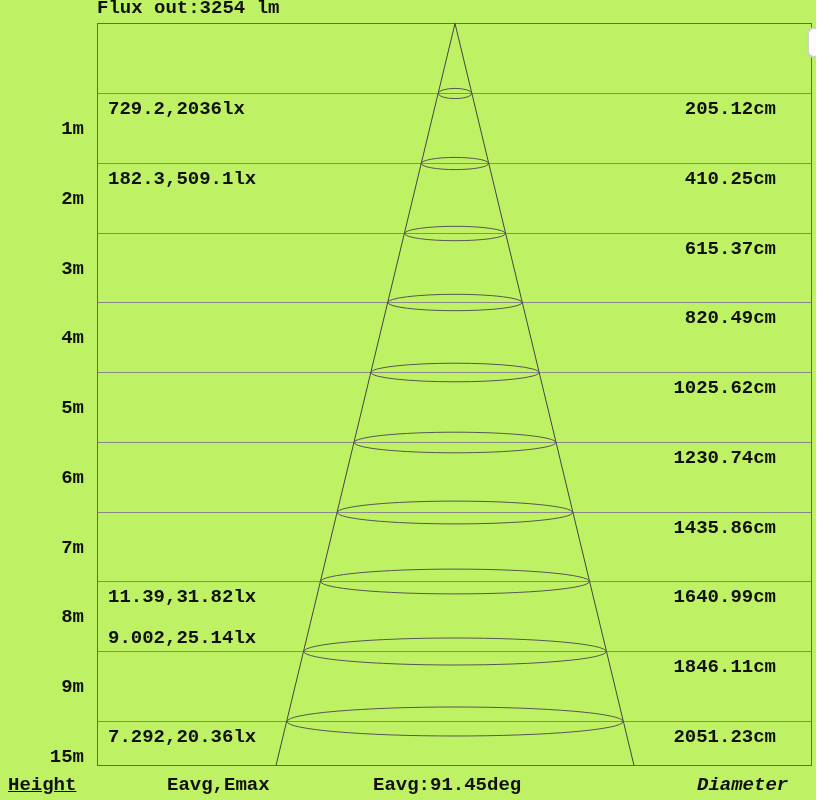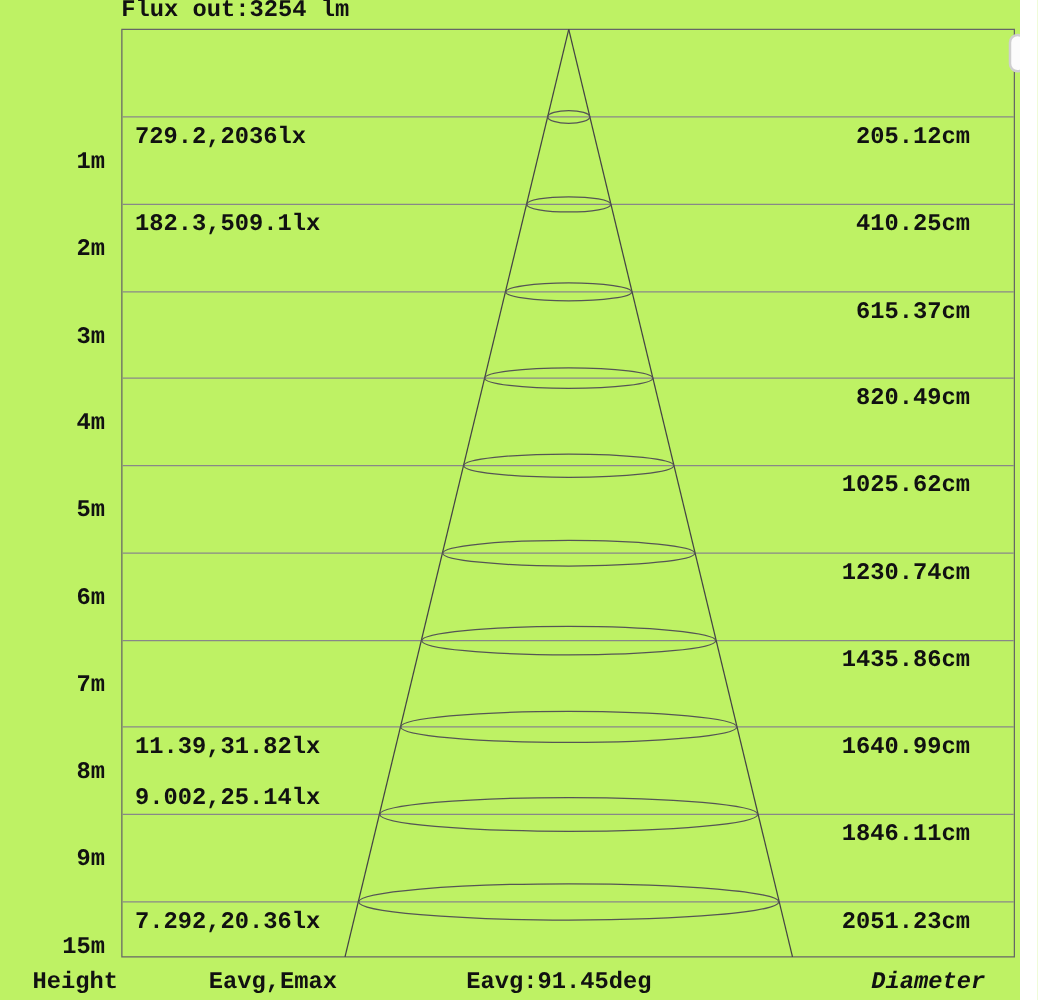--- a/index.html
+++ b/index.html
@@ -7,21 +7,21 @@
   .stage{
     position:relative;width:816px;height:800px;background:#bef264;
     font-family:"Liberation Mono","DejaVu Sans Mono",monospace;
     font-weight:700;font-size:19px;color:#111;overflow:hidden;
   }
   .txt{position:absolute;line-height:21px;white-space:pre;}
   .flux{left:97px;top:-2px;}
   .hcol{left:0;width:84px;text-align:right;margin-top:20px;}
   .ecol{left:108px;}
   .dcol{right:40px;text-align:center;}
-  .f-height{left:26px;top:775px;}
+  .f-height{left:8px;top:775px;text-decoration:underline;}
   .f-eavg{left:167px;top:775px;}
   .f-angle{left:373px;top:775px;}
   .f-diam{left:697px;top:775px;font-style:italic;}
   svg.canvas{position:absolute;left:0;top:0;}
   .scrollthumb{
     position:absolute;right:-5px;top:27px;width:14px;height:31px;
     background:#fcfcfc;border:2px solid #cfcfcf;border-radius:7px;
     box-sizing:border-box;
   }
 </style>

